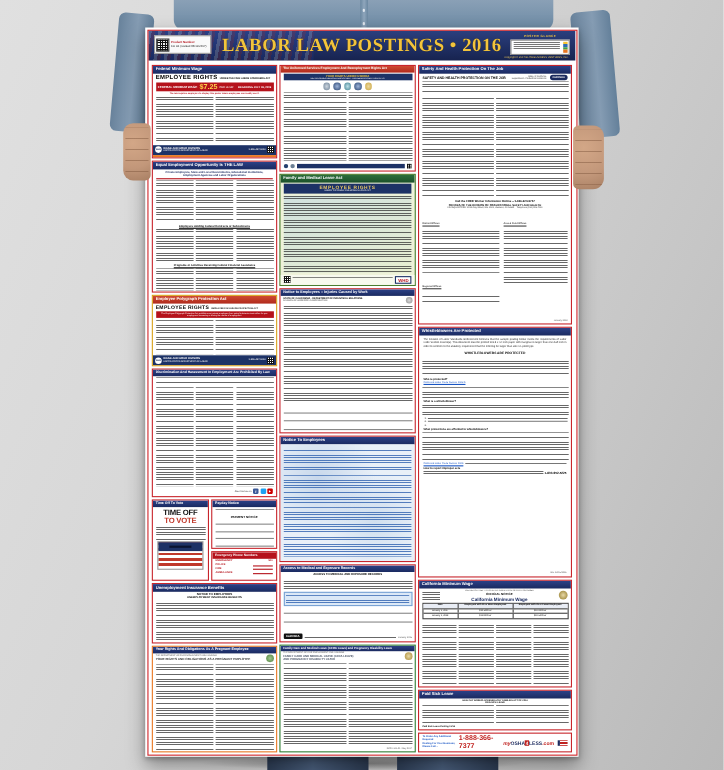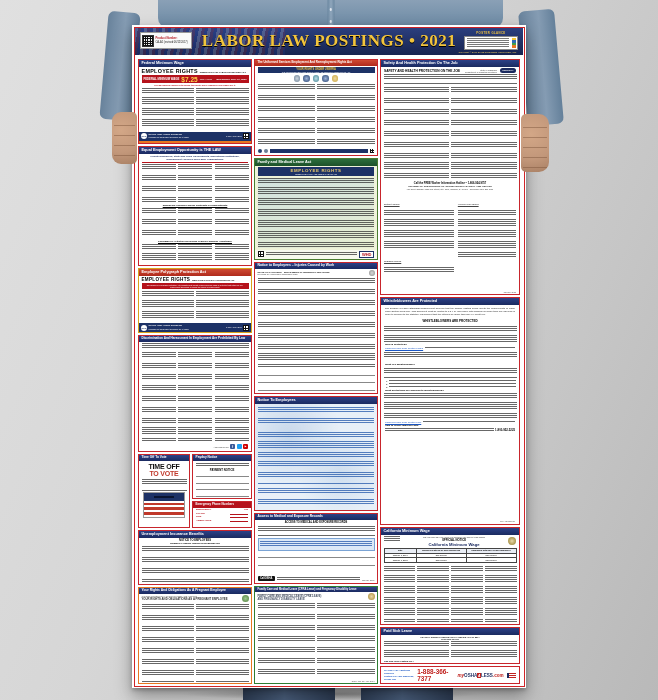--- a/index.html
+++ b/index.html
@@ -103,21 +103,21 @@
 
   <div class="poster">
     <div class="pborder"></div>
 
     <div class="masthead">
       <div class="flagwm"></div>
       <div class="prodbox">
         <span class="qr"></span>
         <span class="prodtxt"><b>Product Number:</b><span>CA-A1 (revised 06/12/2017)</span></span>
       </div>
-      <div class="mtitle">LABOR LAW POSTINGS • 2021</div>
+      <div class="mtitle">LABOR LAW POSTINGS • 2016</div>
       <div class="glance">
         <div class="glance-t">POSTER GLANCE</div>
         <div class="glance-b">
           <span class="gl-lines"></span>
           <span class="gl-strip">
             <i style="background:#f5c431"></i>
             <i style="background:#2e6db4"></i>
             <i style="background:#43a047"></i>
             <i style="background:#e87722"></i>
           </span>

